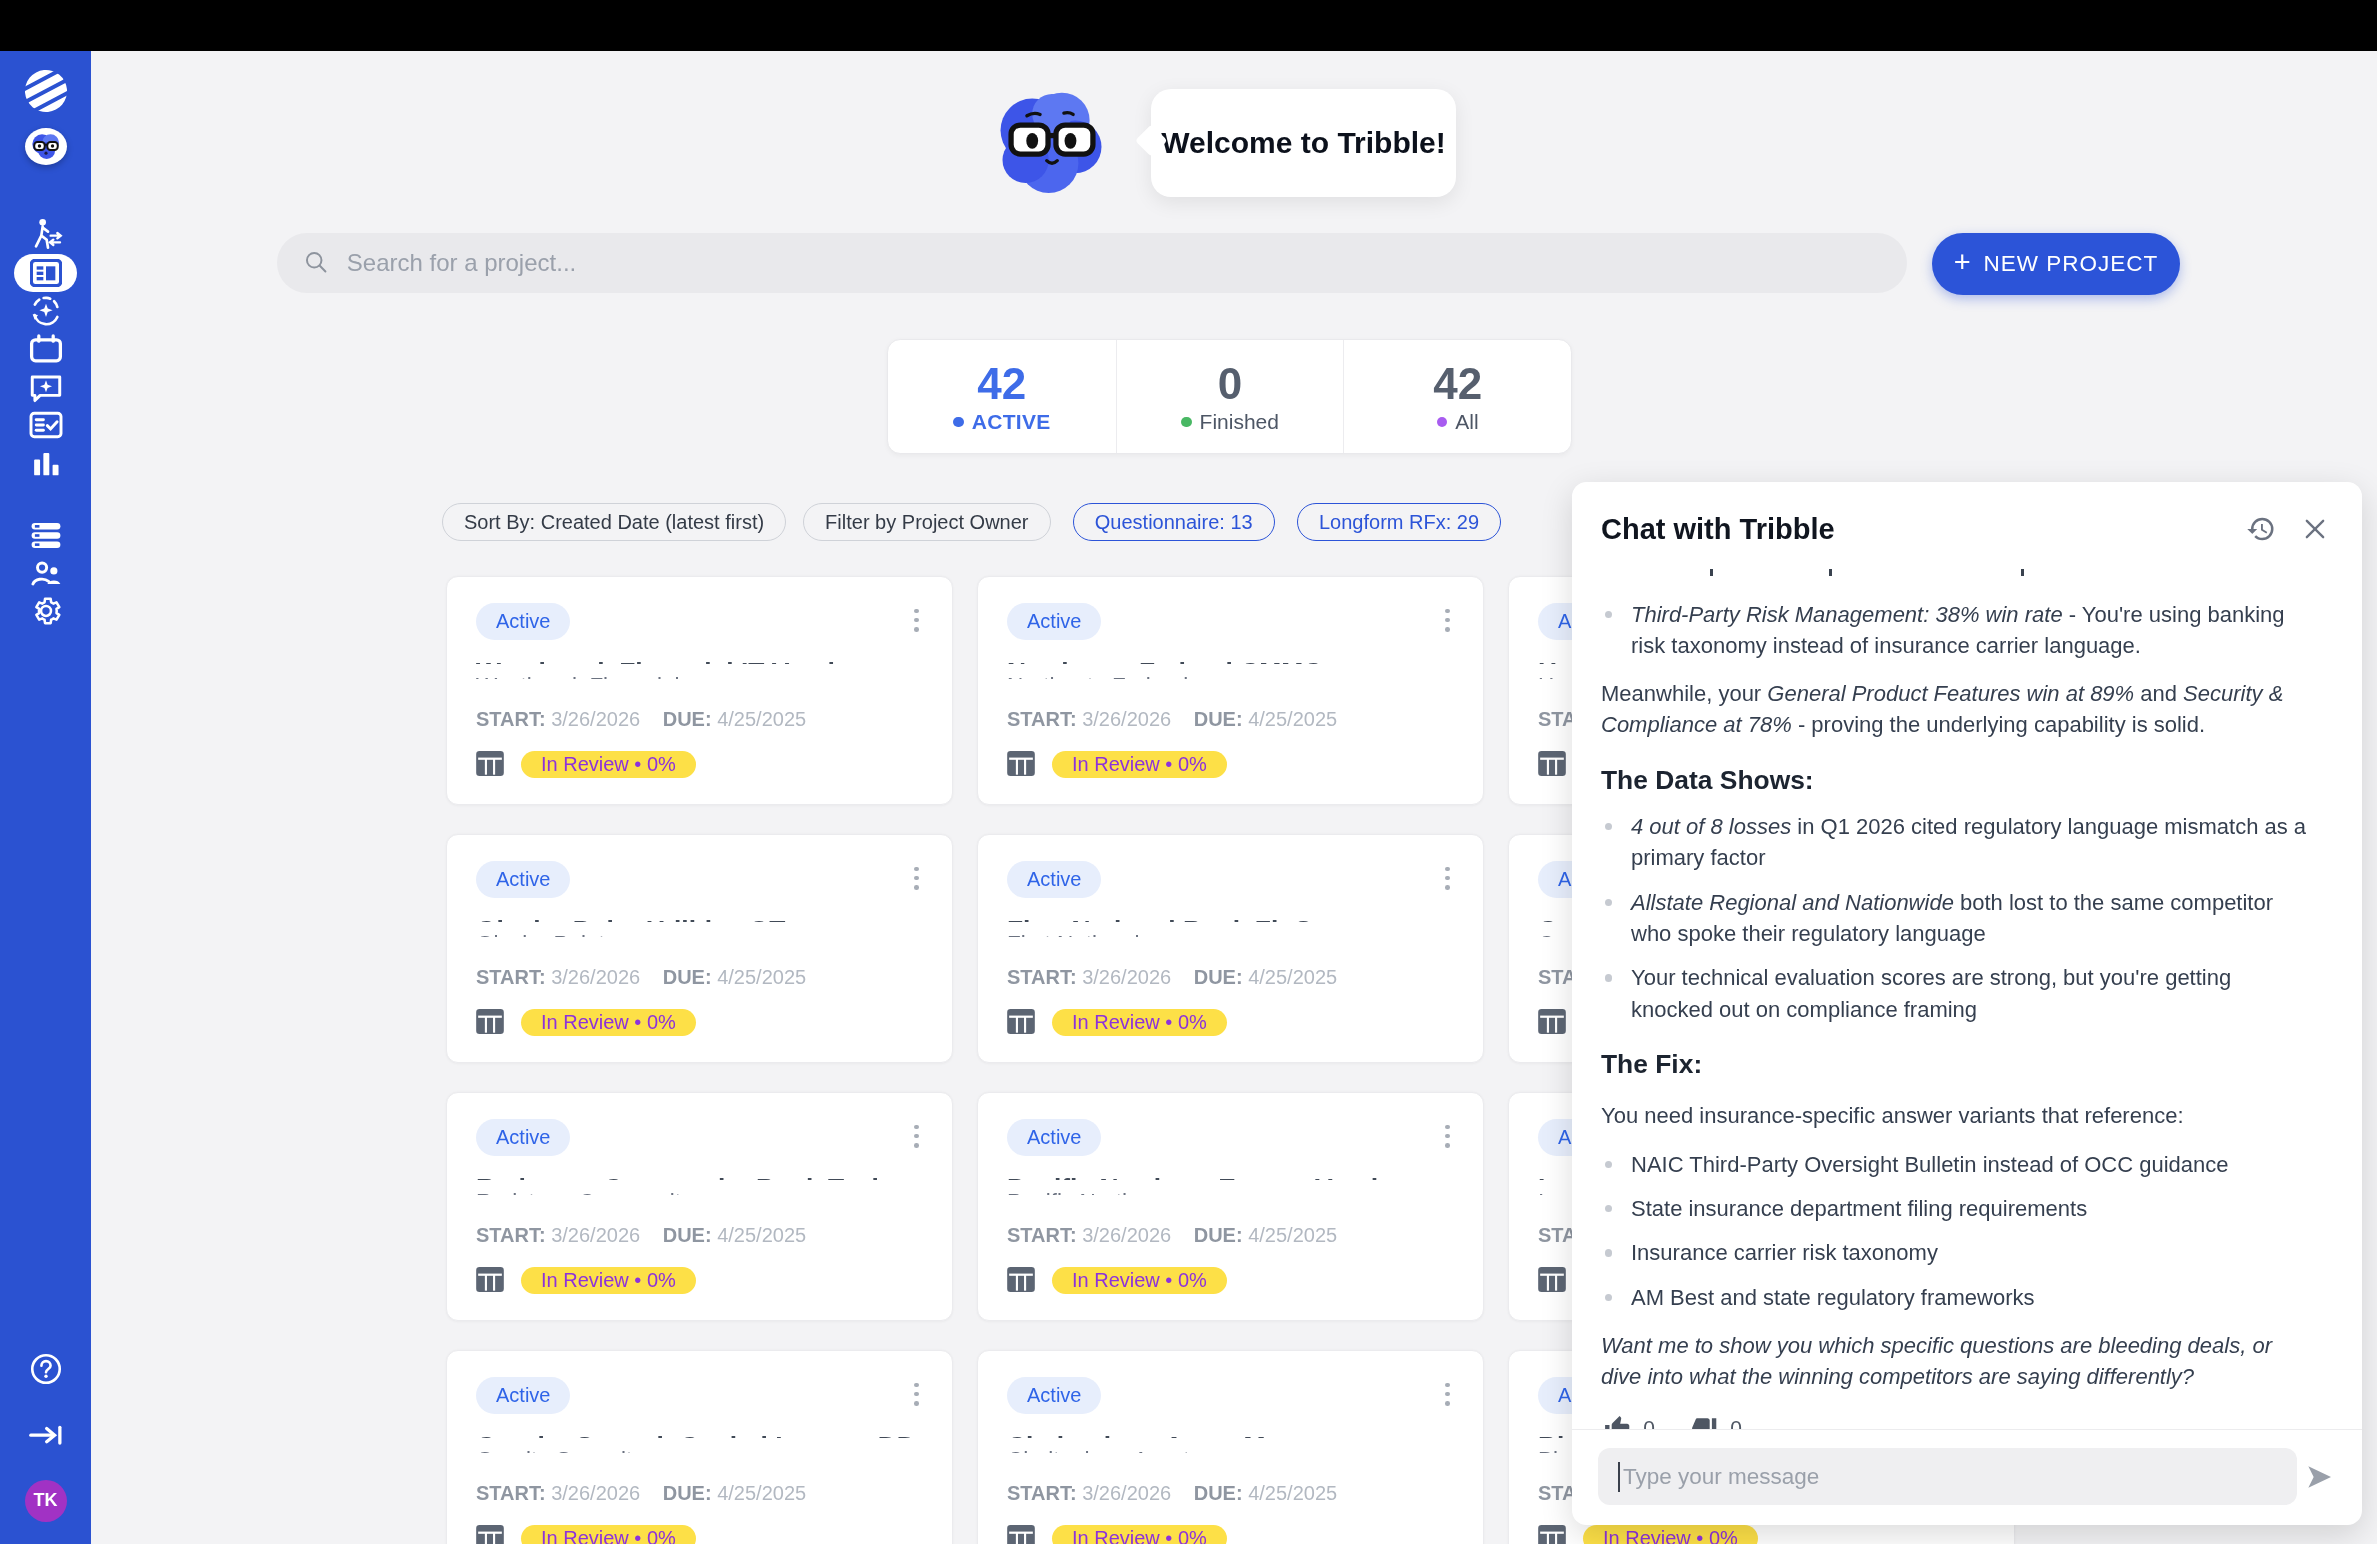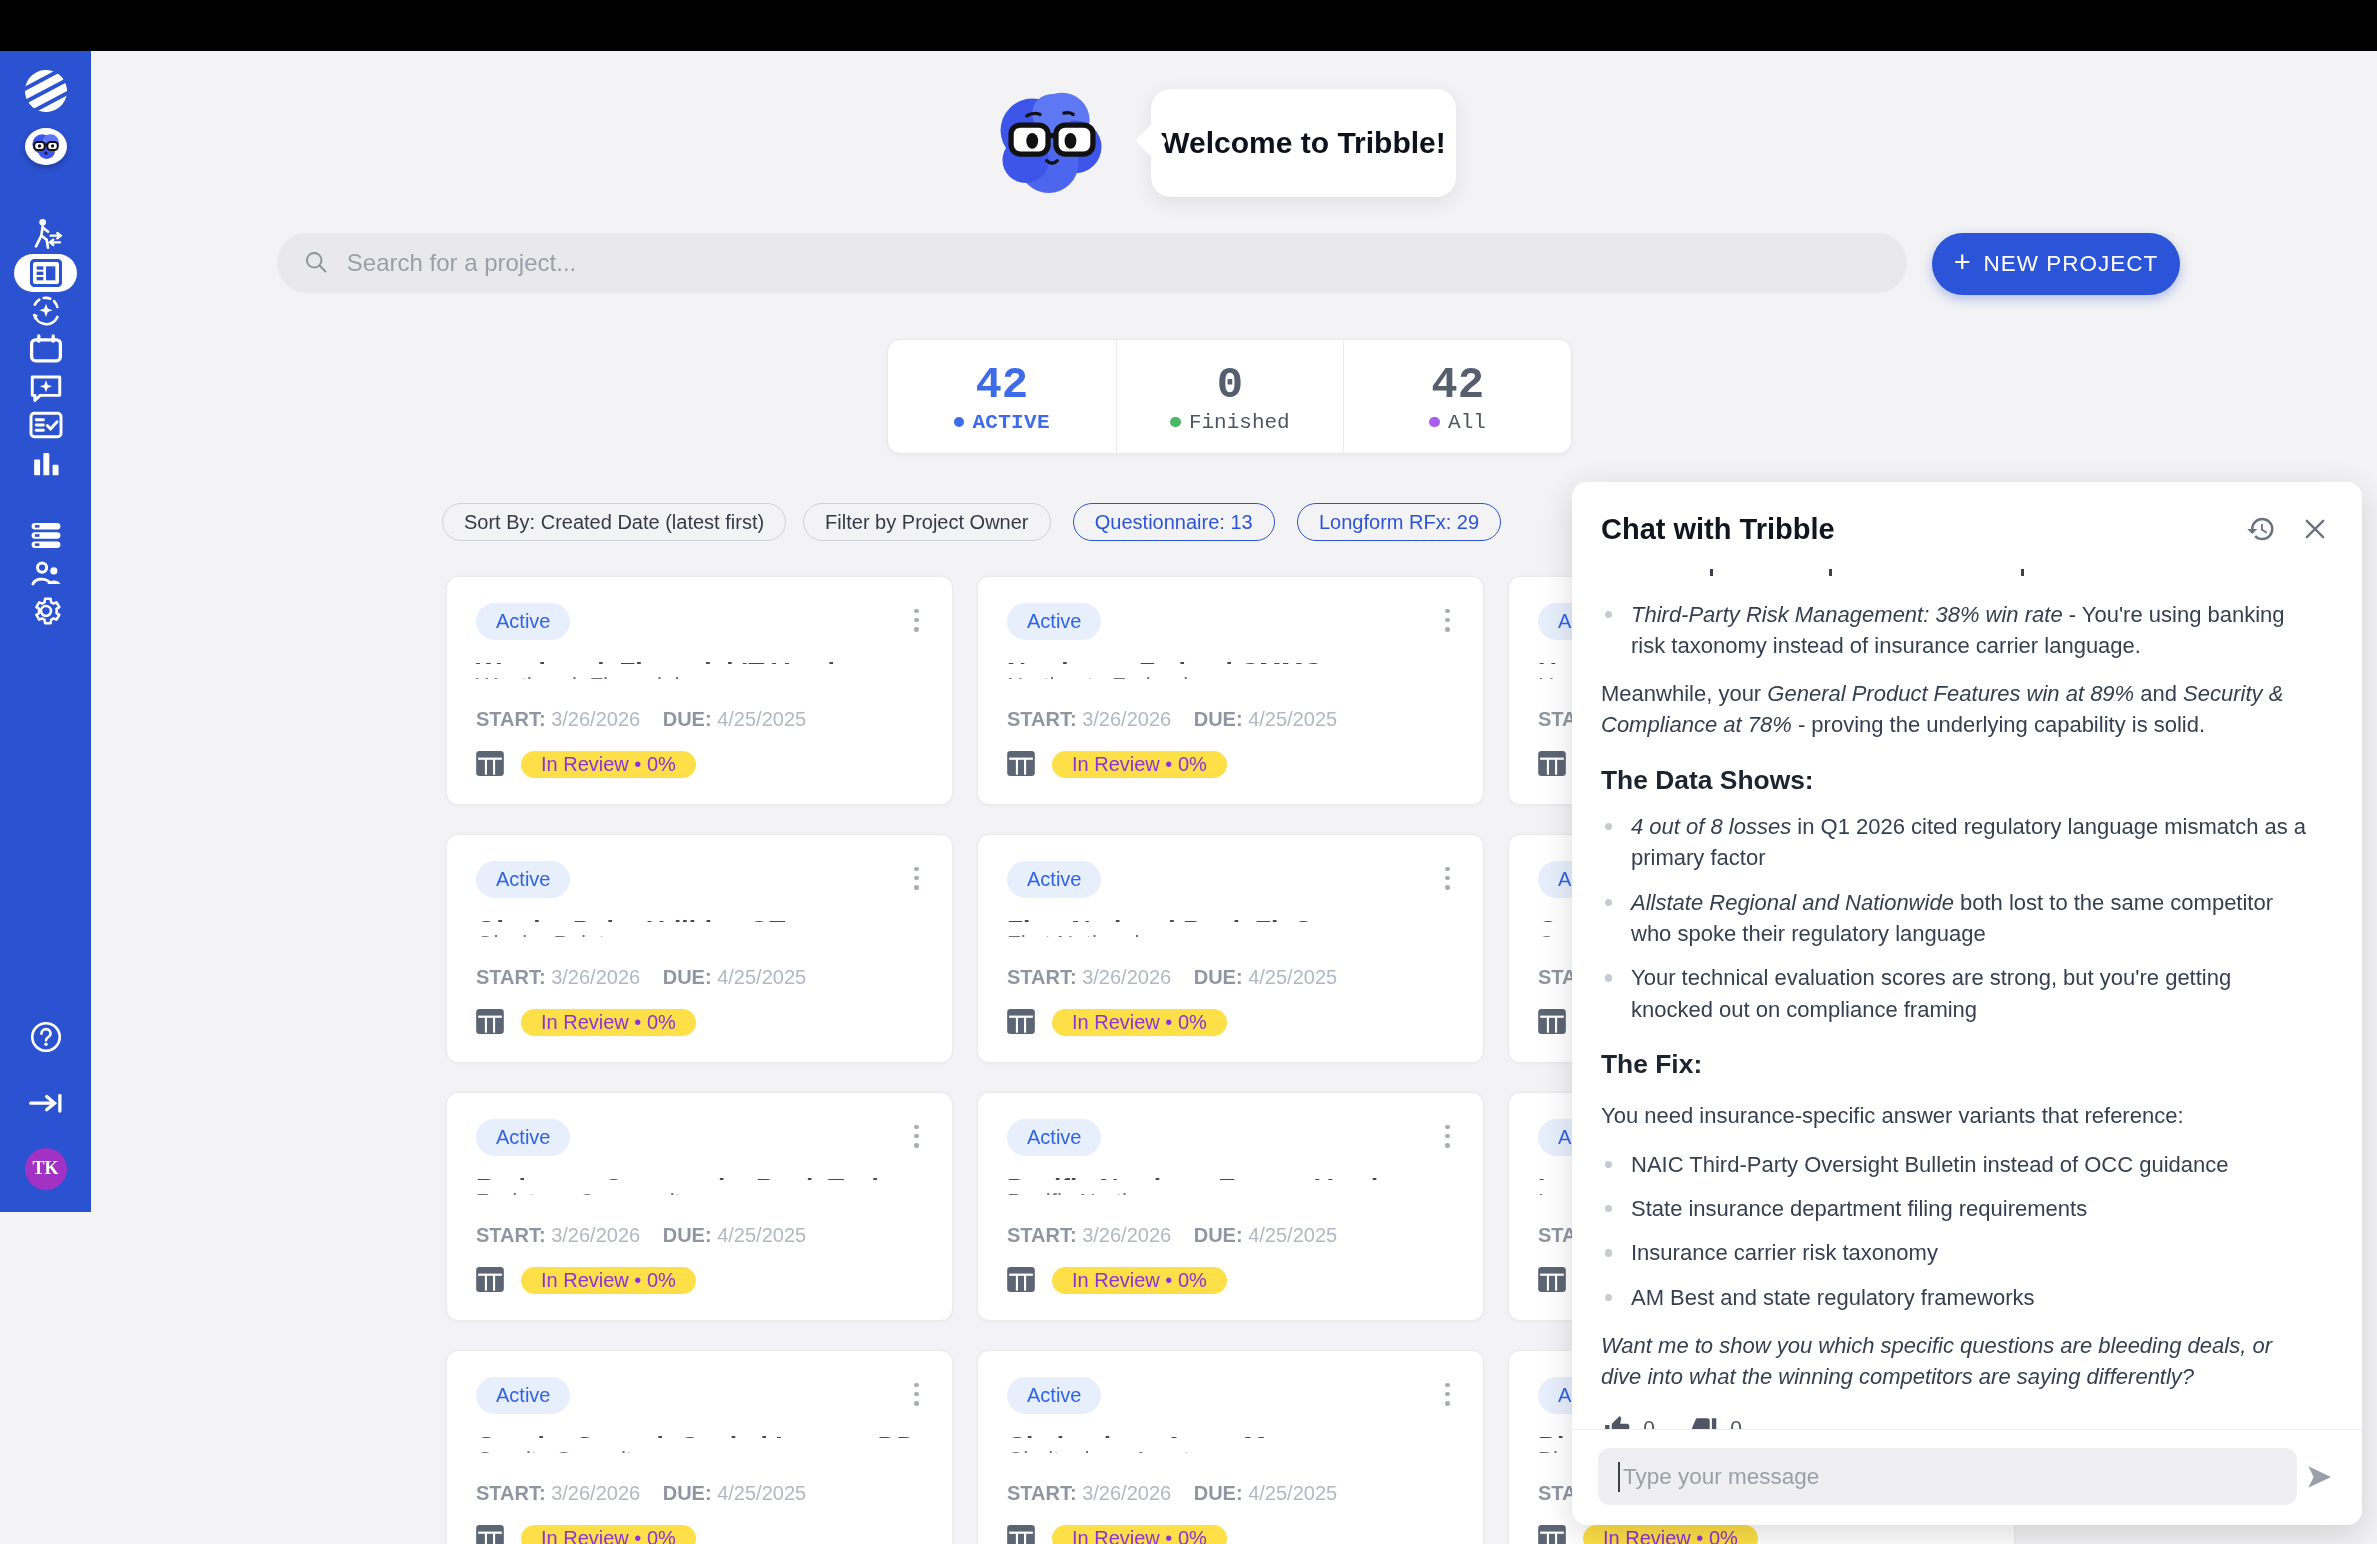--- a/index.html
+++ b/index.html
@@ -1,22 +1,22 @@
 <!DOCTYPE html>
 <html style="font-size:10.6px"><head>
 <meta charset="utf-8">
 <style>
   * { margin:0; padding:0; box-sizing:border-box; }
   html,body { width:2377px; height:1544px; overflow:hidden;
     font-family:"Liberation Sans","DejaVu Sans",sans-serif; background:#f3f3f5; }
 
   
   .topbar { position:absolute; left:0; top:0; width:2377px; height:51px; background:#000; z-index:9; }
-  .sidebar { position:absolute; left:0; top:51px; width:91px; height:1161px; background:#2b52d1;
-    display:flex; flex-direction:column; align-items:center; z-index:8;font-family:Liberation Serif, serif; }
+  .sidebar { position:absolute; left:0; top:51px; width:91px; height:1493px; background:#2b52d1;
+    display:flex; flex-direction:column; align-items:center; z-index:8; }
   .side-icon { width:50px; height:38px; display:flex; align-items:center; justify-content:center; flex:0 0 auto; }
   .side-gap { height:17px; flex:0 0 auto; }
   .logo-wrap { margin-top:21px; }
   .avatar-pill { width:42px; height:37px; background:#fff; border-radius:50%;
     display:flex; align-items:center; justify-content:center; box-shadow:0 2.6px 6.6px rgba(0,0,0,.25); }
   .nav-active { background:#fff; border-radius:22.5px; width:63px; }
   .side-bottom { margin-top:auto; display:flex; flex-direction:column; align-items:center; padding-bottom:22.5px; }
   .tk-avatar { width:42px; height:42px; border-radius:50%; background:#a132c4; color:#fff;
     font-size:18px; font-weight:700; display:flex; align-items:center; justify-content:center; margin-top:25px; }
 
@@ -39,21 +39,21 @@
   .new-project { position:absolute; left:1841px; top:182px; width:248px; height:62px; background:#2c54d8;
     border:none; border-radius:31px; color:#fff; font-size:22.5px; font-weight:500; letter-spacing:1px;
     display:flex; align-items:center; justify-content:center; gap:12px; cursor:pointer;
     box-shadow:0 4px 12px rgba(44,84,216,.35); font-family:inherit; }
   .plus-glyph { font-size:29px; font-weight:400; margin-top:-2.6px; }
 
   
   .stats { position:absolute; left:796px; top:288px; width:685px; height:115px; background:#fff;
     border:0.7px solid #e9e9ec; border-radius:13.2px; box-shadow:0 1.3px 5.3px rgba(0,0,0,.04);
     display:grid; grid-template-columns:1fr 1fr 1fr; }
-  .stat { display:flex; flex-direction:column; align-items:center; justify-content:center; gap:1px; cursor:pointer;font-family:Liberation Mono, monospace; }
+  .stat { display:flex; flex-direction:column; align-items:center; justify-content:center; gap:1px; cursor:pointer; }
   .stat + .stat { border-left:0.7px solid #ececef; }
   .stat-num { font-size:44px; font-weight:700; color:#565f6e; }
   .stat-label { display:flex; align-items:center; gap:8px; font-size:21px; color:#4d5665; }
   .stat-dot { width:10.6px; height:10.6px; border-radius:50%; }
   .stat-accent .stat-num { color:#3e6ce8; }
   .stat-accent .stat-label { color:#3e6ce8; font-weight:700; letter-spacing:0.3px; }
 
   
   .chips { position:absolute; left:351px; top:452px; display:flex; gap:17px; align-items:center; }
   .chip { height:38px; border-radius:19px; display:flex; align-items:center; padding:0 21px;

